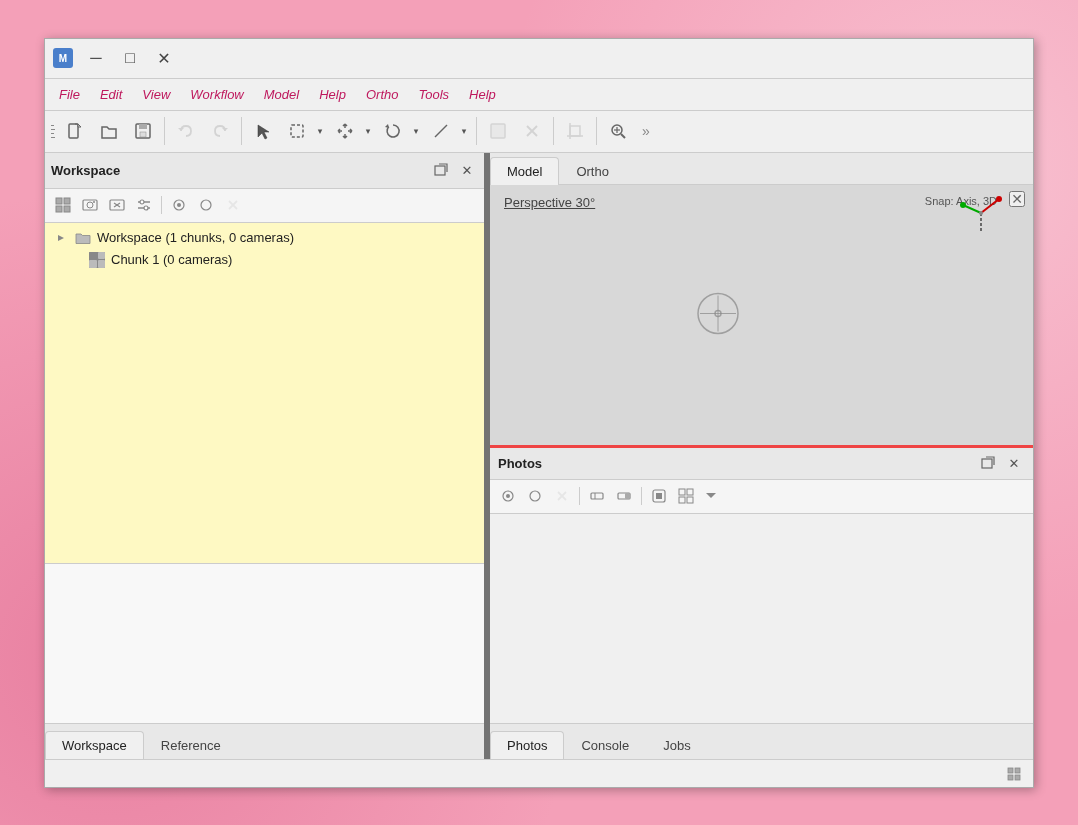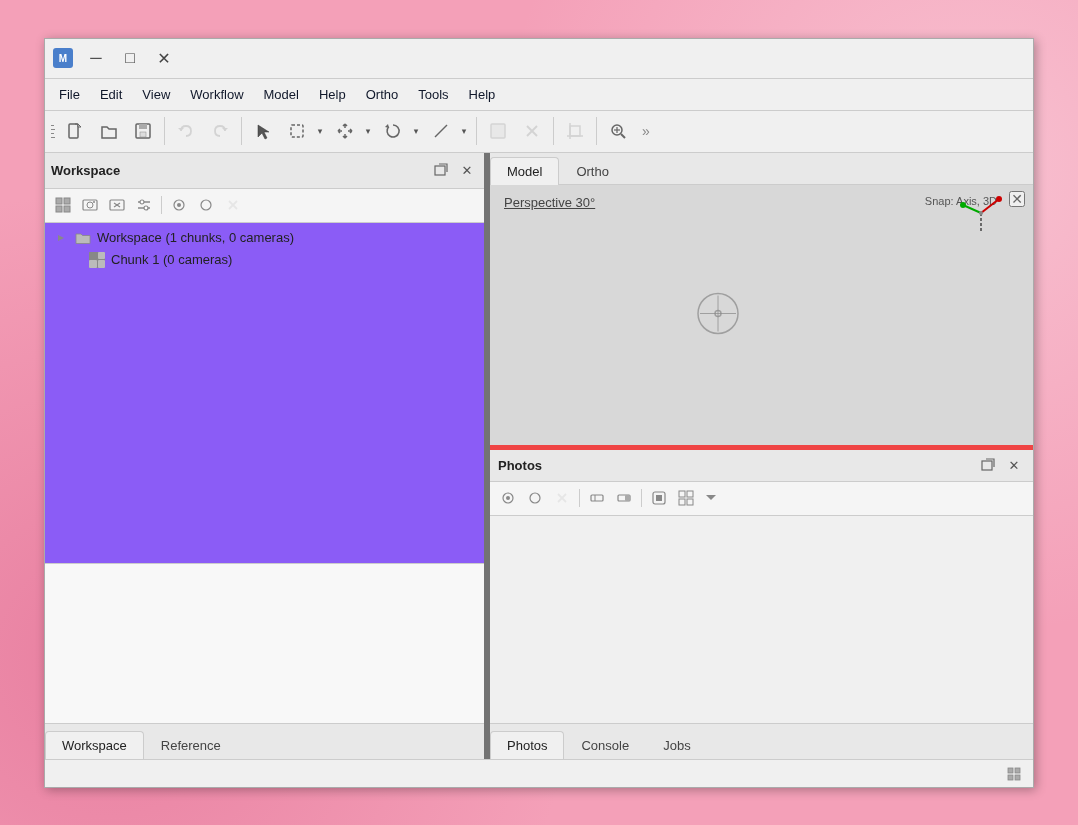--- a/index.html
+++ b/index.html
@@ -77,22 +77,23 @@
       background: #f0f0f0;
       display: flex;
       align-items: center;
       padding: 0 4px;
       border-bottom: 1px solid #ccc;
     }
     .menu-item {
       padding: 4px 10px;
       cursor: pointer;
       border-radius: 3px;
-      color: #0f172a;
-      font-size: 13px;
+      color: #be185d;
+      font-size: 13px;
+      font-style: italic;
     }
 
     
     .toolbar {
       height: 42px;
       background: #f0f0f0;
       display: flex;
       align-items: center;
       padding: 0 4px;
       border-bottom: 1px solid #ccc;
@@ -231,21 +232,21 @@
     .ws-icon-btn.disabled { opacity: 0.35; }
     .ws-sep {
       width: 1px;
       height: 18px;
       background: #ccc;
       margin: 0 2px;
     }
 
     .workspace-tree {
       flex: 1;
-      background: #8b5cf6;
+      background: #fef9c3;
       overflow-y: auto;
       padding: 4px 0;
     }
     .tree-item {
       display: flex;
       align-items: center;
       padding: 3px 8px;
       cursor: pointer;
       font-size: 13px;
       color: #222;
@@ -352,21 +353,21 @@
       justify-content: center;
       color: #666;
       font-size: 14px;
     }
 
     
     .photos-panel {
       height: 380px;
       display: flex;
       flex-direction: column;
-      border-top: 5px solid #ef4444;
+      border-top: 3px solid #ef4444;
     }
     .photos-header {
       height: 32px;
       background: #e8e8e8;
       display: flex;
       align-items: center;
       padding: 0 8px;
       border-bottom: 1px solid #ccc;
       gap: 4px;
     }

